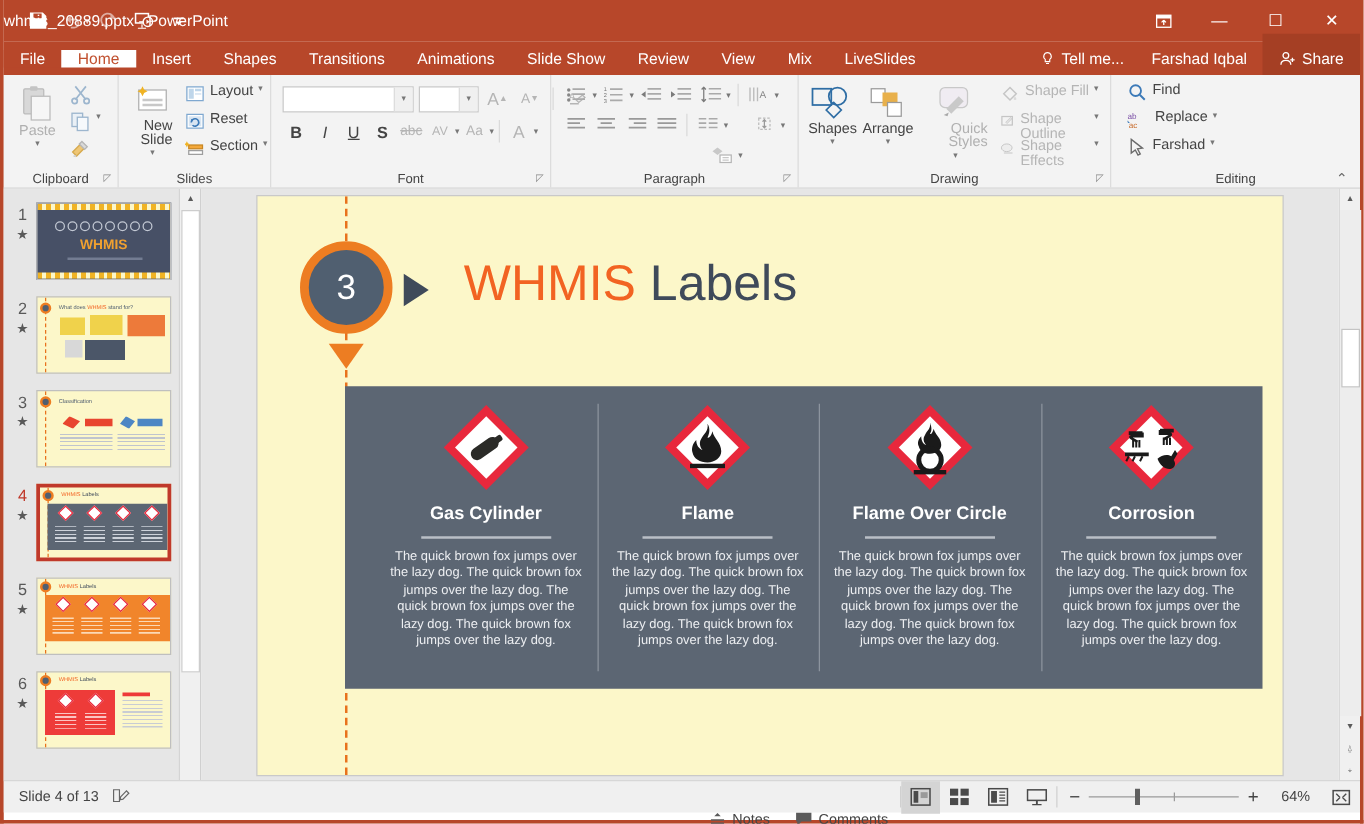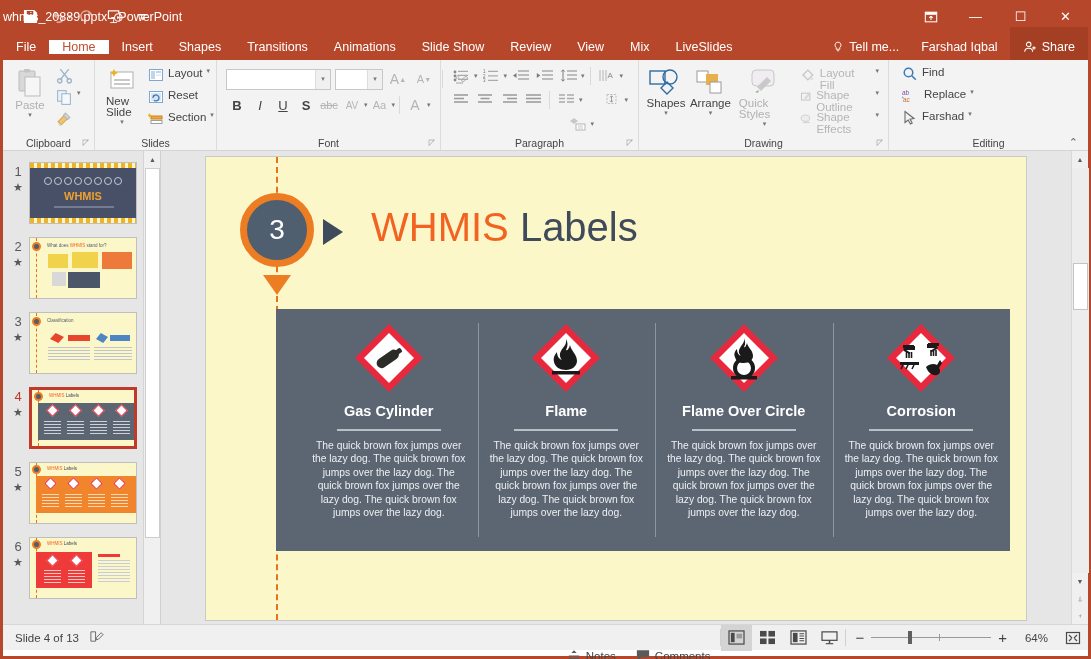--- a/index.html
+++ b/index.html
@@ -73,21 +73,21 @@
   .rgroup-label {
     height: 15px; font-size: 10.5px; color: #444; text-align: center;
     display: flex; align-items: center; justify-content: center; gap: 4px;
     position: relative;
   }
   .dlg-launch { position: absolute; right: 5px; font-size: 8px; color: #888; }
   .big-btn {
     display: flex; flex-direction: column; align-items: center; justify-content: flex-start;
     padding: 3px 6px 0 6px; font-size: 11.5px; color: #444; min-width: 44px;
   }
-  .big-btn .lbl { margin-top: 2px; text-align: left; line-height: 11px; }
+  .big-btn .lbl { margin-top: 2px; text-align: right; line-height: 11px; }
   .big-btn.disabled { color: #B0B0B0; }
   .sm-btn {
     display: flex; align-items: flex-start; gap: 4px; font-size: 11.5px; color: #444;
     height: 22px; padding: 0 4px;
   }
   .sm-btn.disabled { color: #B5B5B5; }
   .caret { font-size: 7px; color: #777; }
   .vcol { display: flex; flex-direction: column; }
 
   
@@ -616,21 +616,21 @@
             </svg>
           <span class="lbl">Quick Styles</span>
           <span class="caret">▾</span>
         </div>
         <div class="vcol" style="margin-top:2px">
           <div class="sm-btn disabled">
             <svg width="16" height="16" viewBox="0 0 16 16">
                 <path d="M3 8l5-5 5 5-5 5z" fill="none" stroke="#C5C5C5" stroke-width="1.2"></path>
                 <path d="M12 10c1.5 2 1.5 3 0 3s-1.5-1 0-3z" fill="#DADADA"></path>
               </svg>
-            <span>Layout Fill</span>
+            <span>Shape Fill</span>
             <span class="caret">▾</span>
           </div>
           <div class="sm-btn disabled">
             <svg width="16" height="16" viewBox="0 0 16 16">
                 <rect x="2" y="3" width="11" height="9" fill="none" stroke="#C5C5C5" stroke-width="1.3"></rect>
                 <path d="M6 9l5-5 1.5 1.5-5 5z" fill="#E0E0E0" stroke="#C5C5C5" stroke-width=".7"></path>
               </svg>
             <span>Shape Outline</span>
             <span class="caret">▾</span>
           </div>

